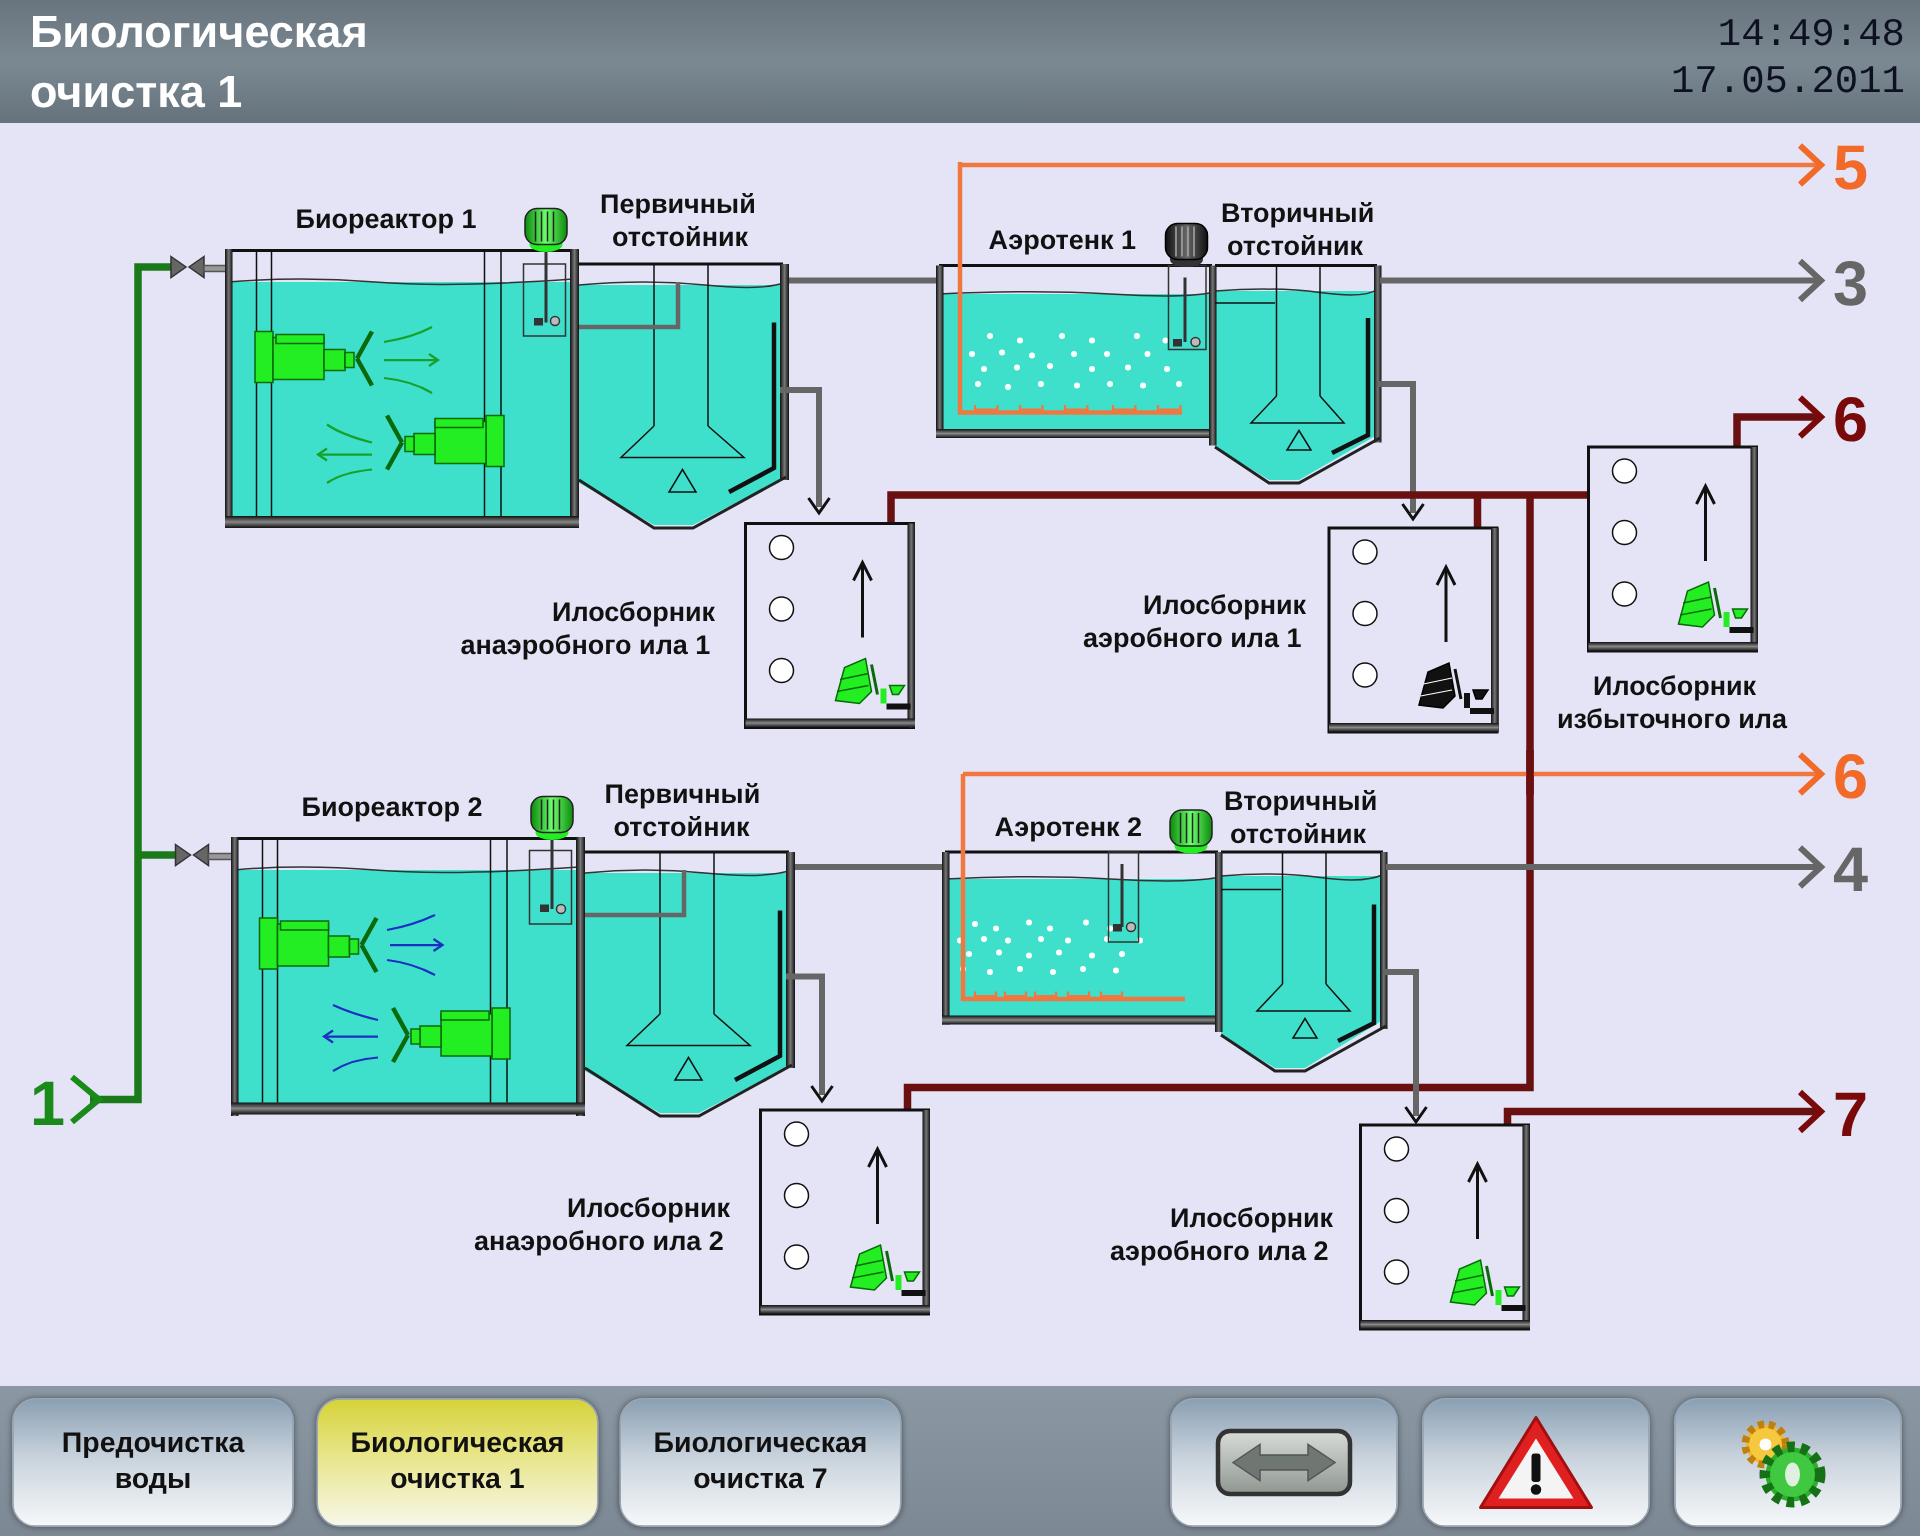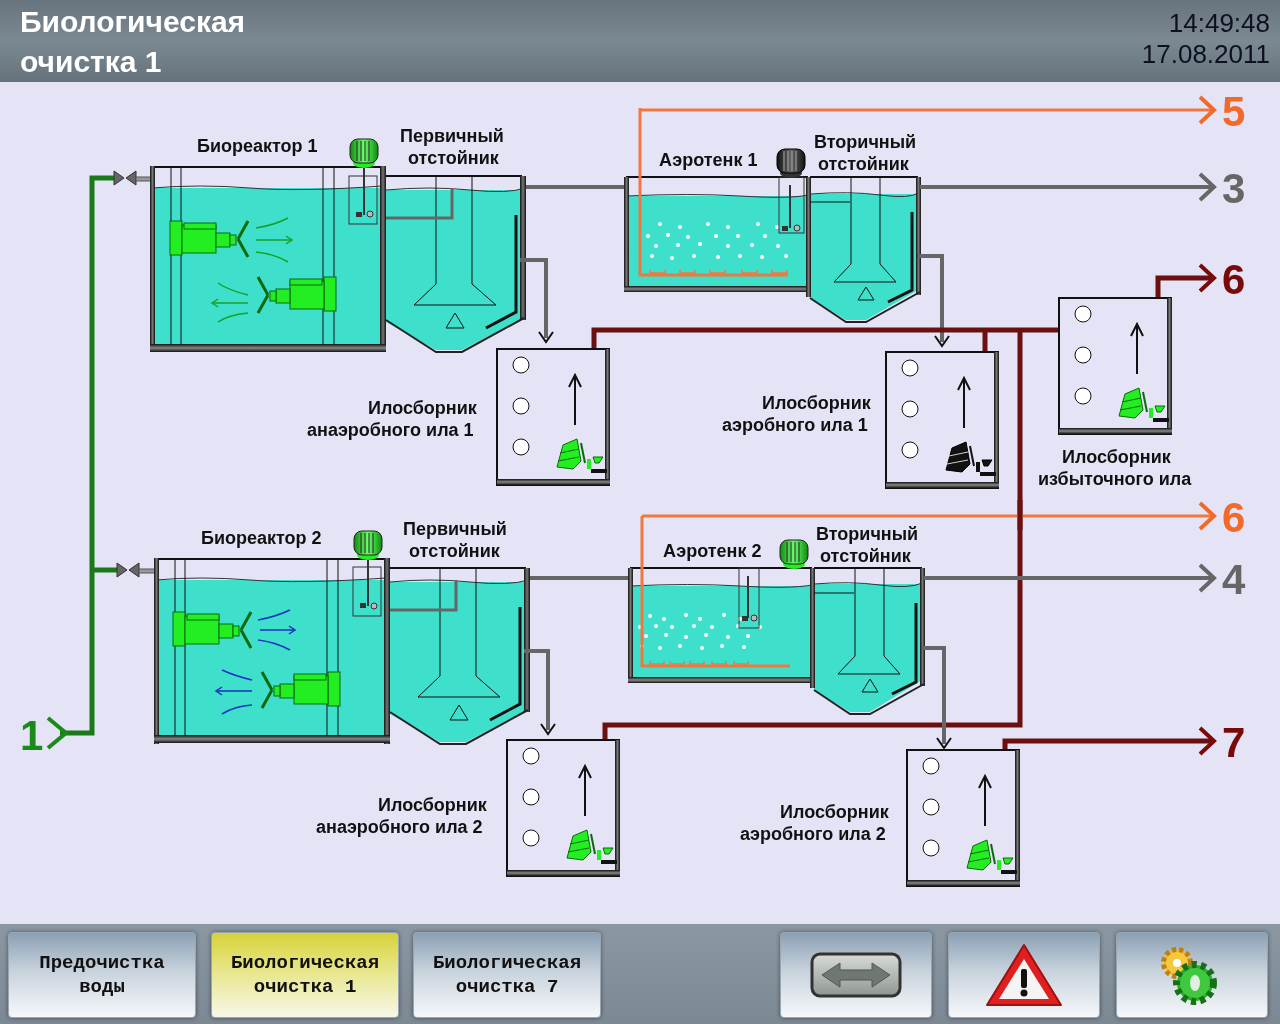--- a/index.html
+++ b/index.html
@@ -11,52 +11,52 @@
   .header {
     position: absolute; left: 0; top: 0; width: 1280px; height: 82px;
     background: linear-gradient(to bottom, #68747e 0%, #7b8993 50%, #65727c 100%);
   }
   .title {
     position: absolute; left: 20px; top: 2px; width: 400px;
     color: #ffffff; font-weight: bold; font-size: 30px; line-height: 40px;
   }
   .clock {
     position: absolute; right: 10px; top: 8px; text-align: right;
-    color: #0d1020; font-size: 26px; line-height: 31px;
+    color: #0d1020; font-size: 26px; line-height: 31px; font-family: Liberation Mono, monospace;
   }
   .diagram { position: absolute; left: 0; top: 82px; width: 1280px; height: 842px; }
   .footer {
     position: absolute; left: 0; top: 924px; width: 1280px; height: 100px;
     background: linear-gradient(to bottom, #8b98a4 0%, #7c8894 100%);
   }
   .nav-btn {
-    position: absolute; top: 8px; height: 86px; border-radius: 4px;
+    position: absolute; top: 8px; height: 86px; border-radius: 16px;
     background: linear-gradient(to bottom, #8aa0b4 0%, #c8d2dc 45%, #f6f8fa 100%);
     box-shadow: 0 0 4px rgba(0,0,0,0.45);
     display: flex; align-items: center; justify-content: center; text-align: center;
     font-weight: bold; font-size: 19px; line-height: 24px; color: #111;
-    cursor: pointer; border: 1px solid #9aa6b2; box-sizing: border-box; font-family: Liberation Mono, monospace;
+    cursor: pointer; border: 1px solid #9aa6b2; box-sizing: border-box;
   }
   .nav-btn.active {
     background: linear-gradient(to bottom, #d6d23a 0%, #e8e68a 45%, #f7f7ea 100%);
   }
   .lbl { font-family: "Liberation Sans", sans-serif; font-weight: bold; font-size: 18px; fill: #111; }
   .num { font-family: "Liberation Sans", sans-serif; font-weight: bold; font-size: 42px; }
 </style>
 </head>
 <body>
 
 <div class="header">
   <div class="title">
     <div>Биологическая</div>
     <div>очистка 1</div>
   </div>
   <div class="clock">
     <div>14:49:48</div>
-    <div>17.08.2011</div>
+    <div>17.05.2011</div>
   </div>
 </div>
 
 <svg class="diagram" viewBox="0 82 1280 842" width="1280" height="842">
   <defs>
     <linearGradient id="wallg" x1="0" x2="1" y1="0" y2="0">
       <stop offset="0" stop-color="#111"></stop>
         <stop offset="0.5" stop-color="#777"></stop>
         <stop offset="1" stop-color="#111"></stop>
     </linearGradient>

